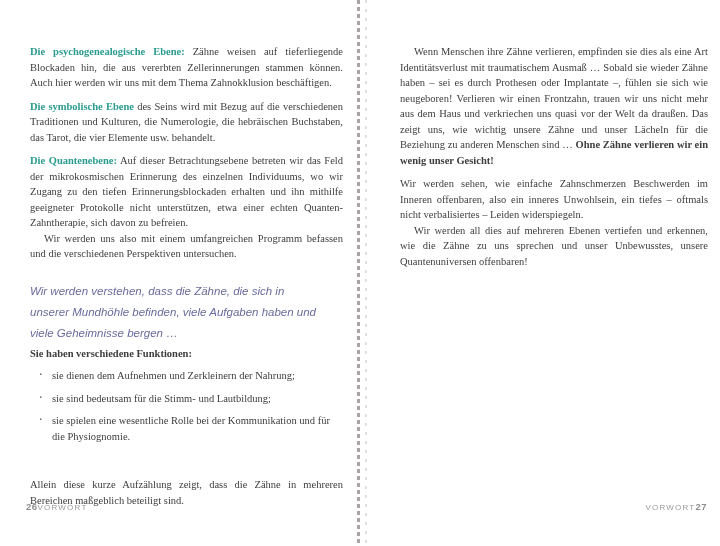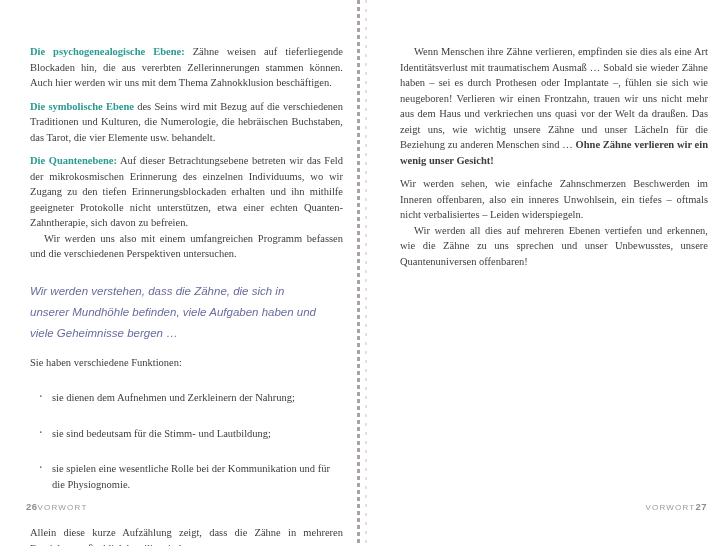--- a/index.html
+++ b/index.html
@@ -49,32 +49,32 @@
     margin-top: 19px;
     font-family: "Liberation Sans", "DejaVu Sans", sans-serif;
     font-style: italic;
     font-size: 11.5px;
     line-height: 21px;
     color: var(--violet);
     text-align: left;
     max-width: 296px;
   }
   .list-heading {
-    margin-top: 11px;
-    font-weight: normal;
+    margin-top: 2px;
+    font-weight: bold;
     text-align: left;
   }
   ul.bullets {
     list-style: none;
     margin: 7px 0 0 9px;
   }
   ul.bullets li {
     position: relative;
     padding-left: 13px;
-    margin-top: 20px;
+    margin-top: 7px;
     max-width: 295px;
   }
   ul.bullets li::before {
     content: "\00B7";
     position: absolute;
     left: 0;
     top: -1px;
     color: #6b6b6b;
     font-weight: bold;
   }

